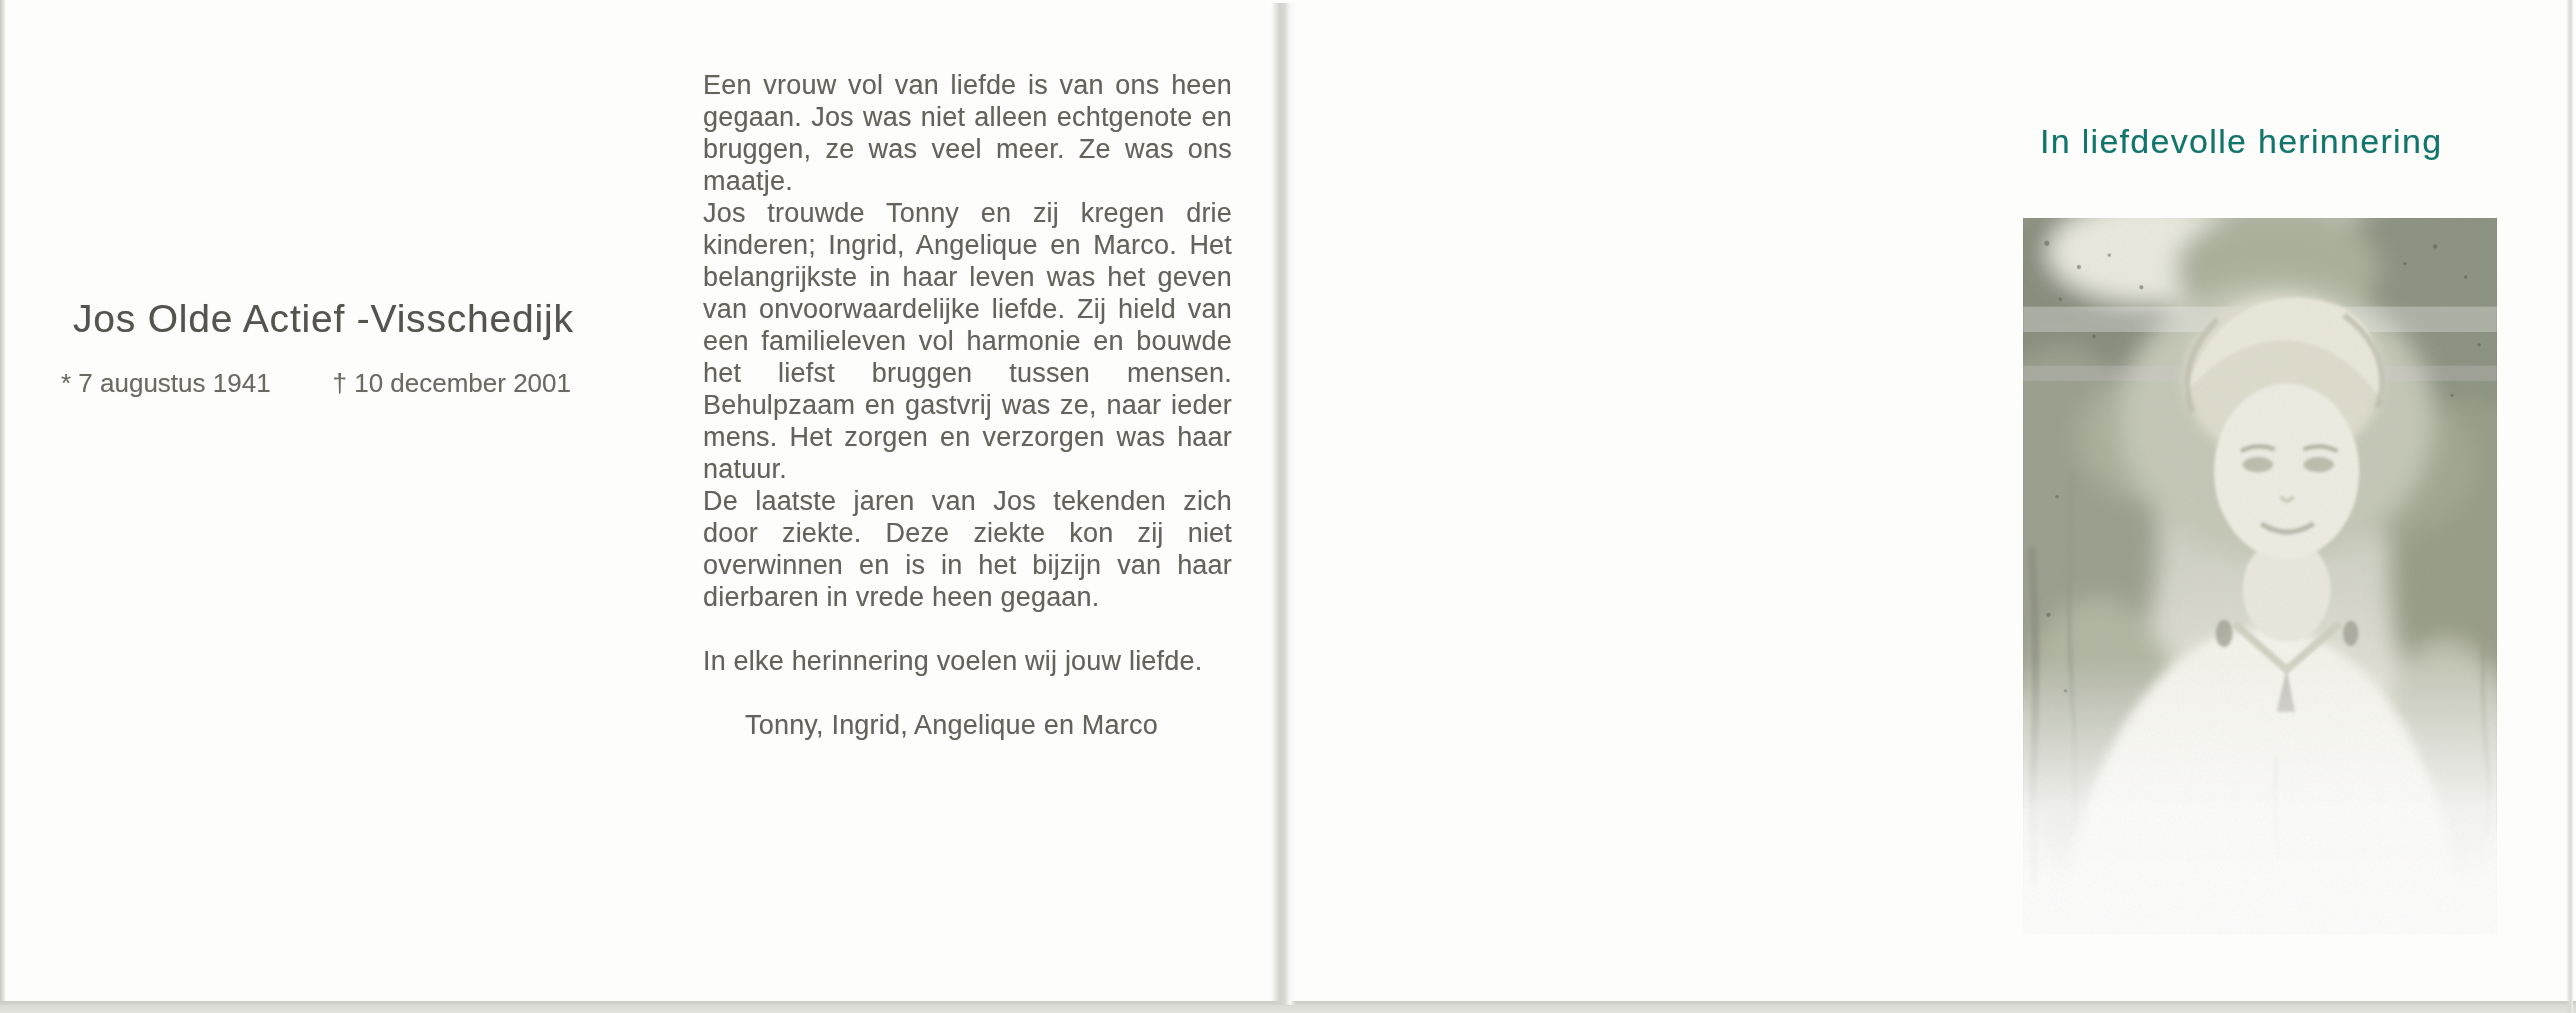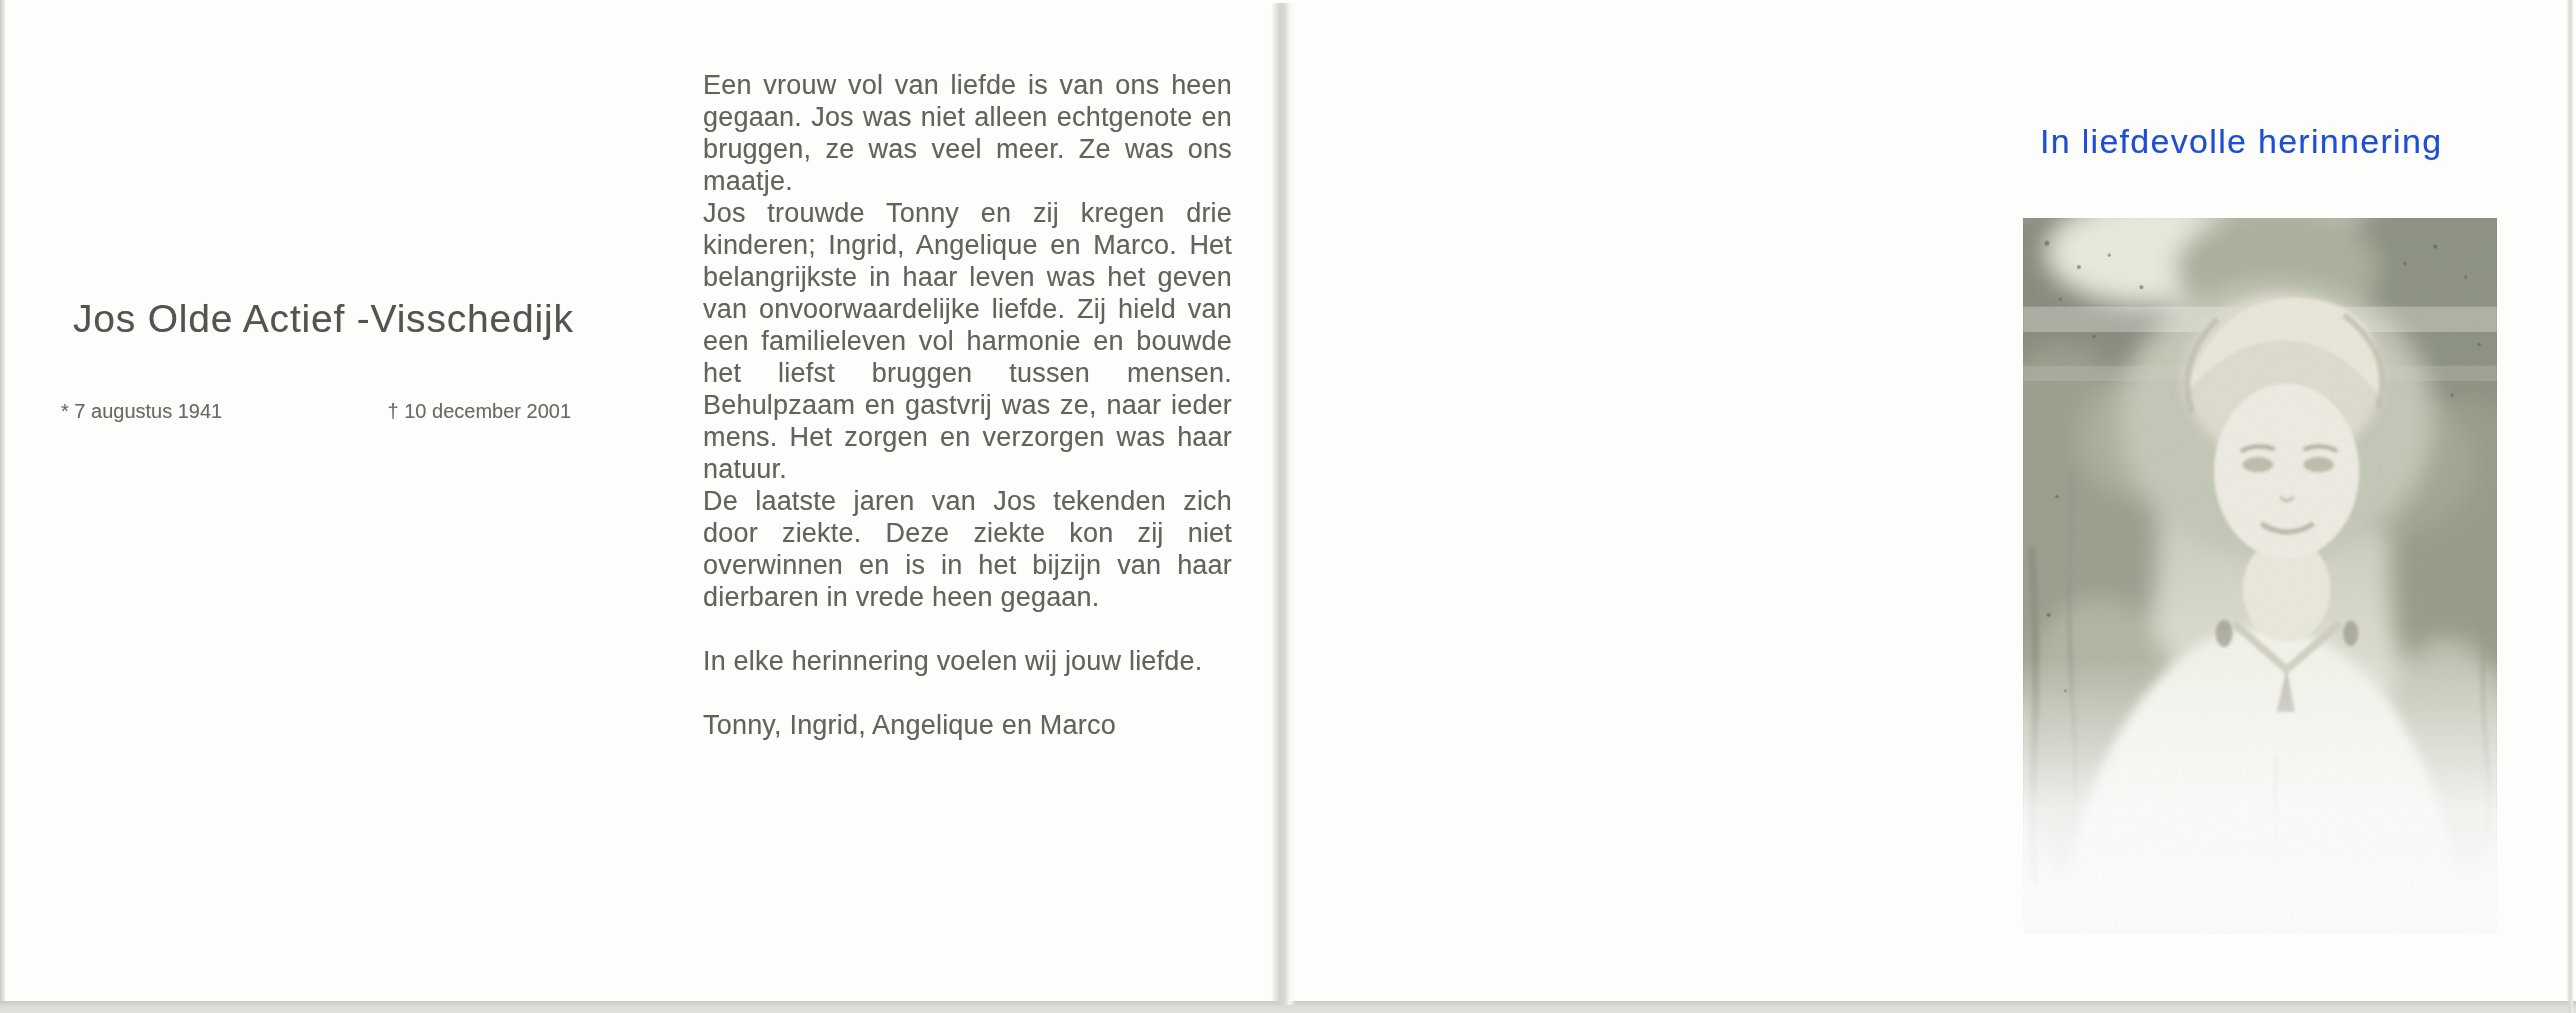--- a/index.html
+++ b/index.html
@@ -24,41 +24,41 @@
     background:linear-gradient(90deg,rgba(214,214,209,0) 0%,#d2d2cd 35%,#d9d9d4 55%,#f6f6f3 75%,rgba(255,255,255,0) 100%);}
 
   
   .name-title{
     left:73px;top:297px;width:558px;
     font-size:39px;letter-spacing:0.8px;color:#55534d;
     text-shadow:0 0 0.8px rgba(90,88,82,.35);
     white-space:nowrap;
   }
   .dates-row{
-    left:61px;top:400px;width:510px;
+    left:61px;top:368px;width:510px;
     display:flex;justify-content:space-between;
-    font-size:20px;color:#6b6962;
+    font-size:26px;color:#6b6962;
     text-shadow:0 0 0.8px rgba(100,98,92,.3);
   }
 
   
   .eulogy{
     left:703px;top:69px;width:529px;
     font-size:27px;line-height:32px;letter-spacing:0.2px;
     text-align:justify;color:#64625b;
     text-shadow:0 0 0.8px rgba(100,98,92,.35);
   }
   .eulogy p{margin:0;}
   .eulogy p.spaced{margin-top:32px;}
-  .eulogy p:last-child{text-align:left;}
+  .eulogy p:last-child{text-align:left;margin-left:42px;}
 
   
   .memorial-title{
     left:2040px;top:122px;width:473px;
-    font-size:34px;letter-spacing:1.3px;color:#1d4ed8;
+    font-size:34px;letter-spacing:1.3px;color:#0f766e;
     text-shadow:0 0 0.8px rgba(90,88,82,.35);
     white-space:nowrap;
   }
   .photo-wrap{left:2023px;top:218px;width:474px;height:716px;}
   .photo-wrap svg{display:block;}
 </style>
 </head>
 <body>
 
 <div class="abs edge-top"></div>

